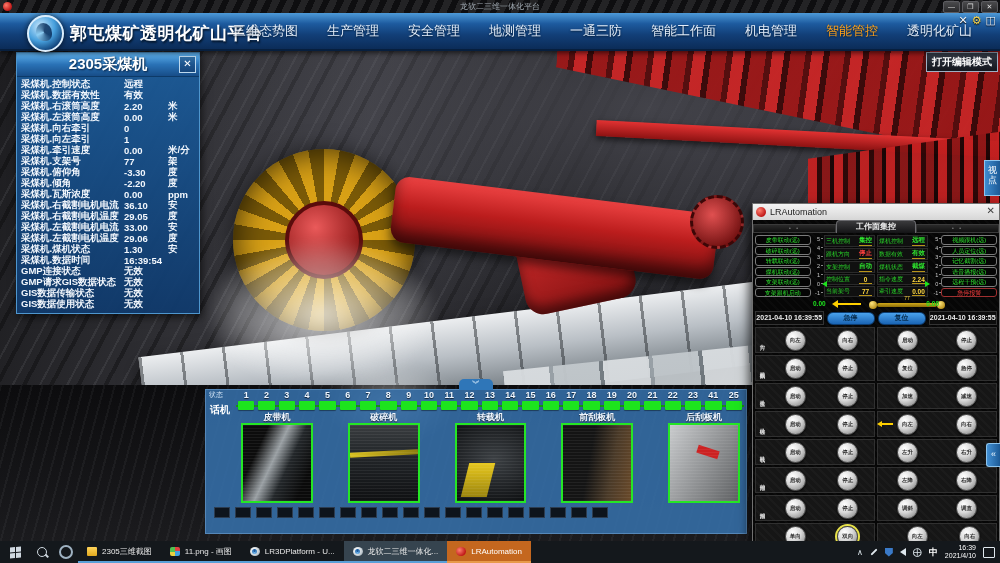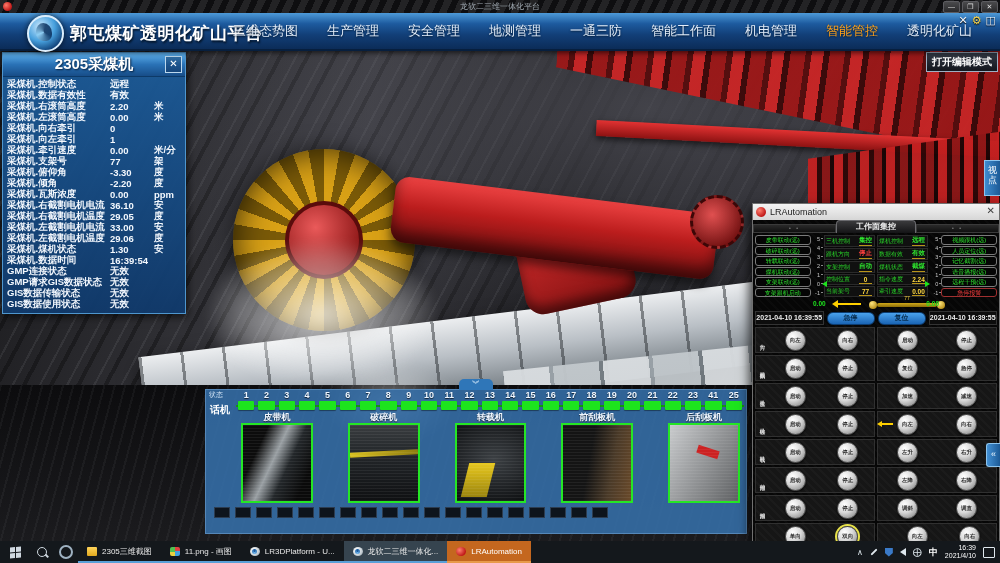--- a/index.html
+++ b/index.html
@@ -72,21 +72,21 @@
   .elbow{position:absolute;left:518px;top:160px;width:112px;height:98px;transform:rotate(-12deg);border-radius:18px;
     background:linear-gradient(160deg,#d92f2f,#7e1010);box-shadow:inset 0 -8px 12px rgba(0,0,0,.5);}
   .pivot{position:absolute;left:690px;top:146px;width:48px;height:48px;border-radius:50%;
     background:radial-gradient(circle at 40% 35%,#e05050,#701010 80%);border:3px dashed #3c0707;}
   .mist{position:absolute;left:172px;top:168px;width:300px;height:195px;border-radius:50%;opacity:.8;filter:blur(4px);
     background:radial-gradient(closest-side,rgba(255,255,255,.95),rgba(255,255,255,.35) 55%,transparent 78%);}
   .mist2{position:absolute;left:300px;top:300px;width:180px;height:110px;border-radius:50%;opacity:.55;filter:blur(5px);
     background:radial-gradient(closest-side,rgba(255,255,255,.9),transparent 75%);}
 
   
-  .machine-panel{position:absolute;left:2px;top:52px;width:182px;z-index:20;
+  .machine-panel{position:absolute;left:16px;top:52px;width:182px;z-index:20;
     background:linear-gradient(180deg,rgba(28,92,154,.95),rgba(16,58,108,.95));
     border:1px solid #4e96ce;box-shadow:2px 3px 8px rgba(0,0,0,.6);}
   .mp-header{height:23px;display:flex;align-items:center;justify-content:center;position:relative;
     background:linear-gradient(180deg,#5fb2ee 0%,#2a72b6 50%,#174d88 100%);border-bottom:1px solid #0d3a68;}
   .mp-title{font-size:15px;font-weight:bold;color:#ffffff;text-shadow:1px 1px 2px #06213f;}
   .mp-close{position:absolute;right:3px;top:3px;width:15px;height:15px;border:1px solid #bcd8ee;color:#fff;
     font-size:10px;line-height:14px;text-align:center;background:rgba(10,40,80,.4);}
   .mp-rows{padding:2px 0 3px 0;}
   .mp-row{display:flex;height:11px;align-items:center;font-size:9.5px;font-weight:bold;color:#f2f7fd;}
   .mp-label{width:103px;padding-left:4px;white-space:nowrap;overflow:hidden;}

